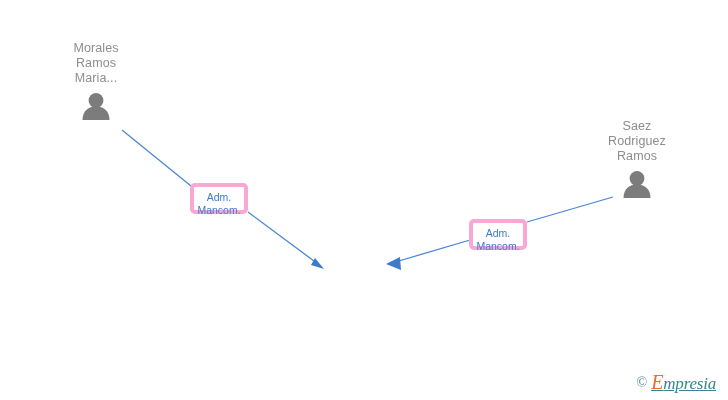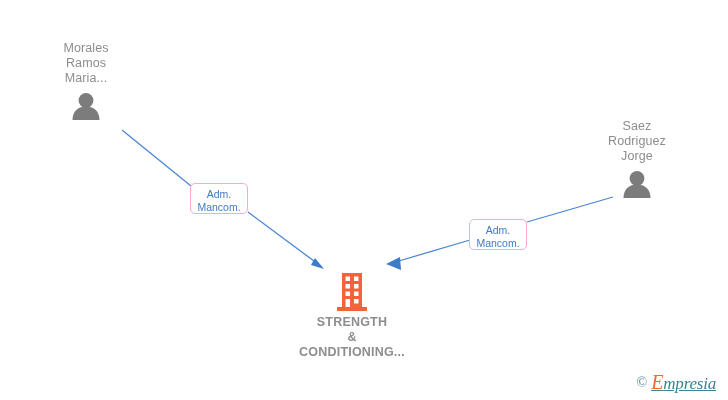--- a/index.html
+++ b/index.html
@@ -56,21 +56,21 @@
     line-height: 15px;
     letter-spacing: 0.2px;
     white-space: pre-line;
   }
 
   
   .edge-label {
     position: absolute;
     box-sizing: border-box;
     background: #ffffff;
-    border: 1px solid #f9a8d4;
+    border: 4px solid #f9a8d4;
     border-radius: 5px;
     color: #3d7cc9;
     font-size: 10.5px;
     line-height: 13px;
     text-align: center;
     padding: 4px 0 4px 0;
     white-space: pre-line;
   }
 
   
@@ -109,57 +109,40 @@
 
     <line x1="248" y1="212" x2="318" y2="264" stroke="#4a86d4" stroke-width="1.3"></line>
     <polygon points="324,269 311,265 315,258" fill="#3d7cc9"></polygon>
 
     <line x1="613" y1="197" x2="527" y2="222" stroke="#4a86d4" stroke-width="1.3"></line>
 
     <line x1="470" y1="240" x2="392" y2="263" stroke="#4a86d4" stroke-width="1.3"></line>
     <polygon points="386,264 400,257 401,270" fill="#3d7cc9"></polygon>
   </svg>
 
-  <div class="node person-node" style="left:16px; top:41px;">
+  <div class="node person-node" style="left:26px; top:41px;">
     <div class="node-label">Morales
 Ramos
 Maria...</div>
     <svg class="person-icon" width="34" height="28" viewBox="0 0 34 28" xmlns="http://www.w3.org/2000/svg">
       <circle cx="17" cy="8.5" r="7.4" fill="#7c7c7c"></circle>
       <path d="M3.5 28 C3.5 18.8 9.8 14.6 17 14.6 C24.2 14.6 30.5 18.8 30.5 28 Z" fill="#7c7c7c"></path>
     </svg>
   </div>
 
   <div class="node person-node" style="left:567px; top:119px;">
     <div class="node-label">Saez
 Rodriguez
-Jorge</div>
+Ramos</div>
     <svg class="person-icon" width="34" height="28" viewBox="0 0 34 28" xmlns="http://www.w3.org/2000/svg">
       <circle cx="17" cy="8.5" r="7.4" fill="#7c7c7c"></circle>
       <path d="M3.5 28 C3.5 18.8 9.8 14.6 17 14.6 C24.2 14.6 30.5 18.8 30.5 28 Z" fill="#7c7c7c"></path>
     </svg>
   </div>
 
-  <div class="company-node" style="left:262px; top:273px;">
-    <svg class="company-icon" width="34" height="38" viewBox="0 0 34 38" xmlns="http://www.w3.org/2000/svg">
-      <rect x="7" y="0" width="20" height="34" fill="#f4623a"></rect>
-      <rect x="2" y="34" width="30" height="4" fill="#f4623a"></rect>
-      <rect x="10.5" y="3.5" width="4.5" height="4.5" fill="#ffffff"></rect>
-      <rect x="19" y="3.5" width="4.5" height="4.5" fill="#ffffff"></rect>
-      <rect x="10.5" y="11" width="4.5" height="4.5" fill="#ffffff"></rect>
-      <rect x="19" y="11" width="4.5" height="4.5" fill="#ffffff"></rect>
-      <rect x="10.5" y="18.5" width="4.5" height="4.5" fill="#ffffff"></rect>
-      <rect x="19" y="18.5" width="4.5" height="4.5" fill="#ffffff"></rect>
-      <rect x="10.5" y="26" width="4.5" height="8" fill="#ffffff"></rect>
-      <rect x="19" y="26" width="4.5" height="4.5" fill="#ffffff"></rect>
-    </svg>
-    <div class="company-label">STRENGTH
-&amp;
-CONDITIONING...</div>
-  </div>
 
   <div class="edge-label" style="left:190px; top:183px; width:58px; height:31px;">Adm.
 Mancom.</div>
 
   <div class="edge-label" style="left:469px; top:219px; width:58px; height:31px;">Adm.
 Mancom.</div>
 
   <div class="watermark" style="right:12px; bottom:6px;">
     <span class="wm-copy">©</span>
     <span class="wm-text"><span class="wm-first">E</span><span>mpresia</span></span>

